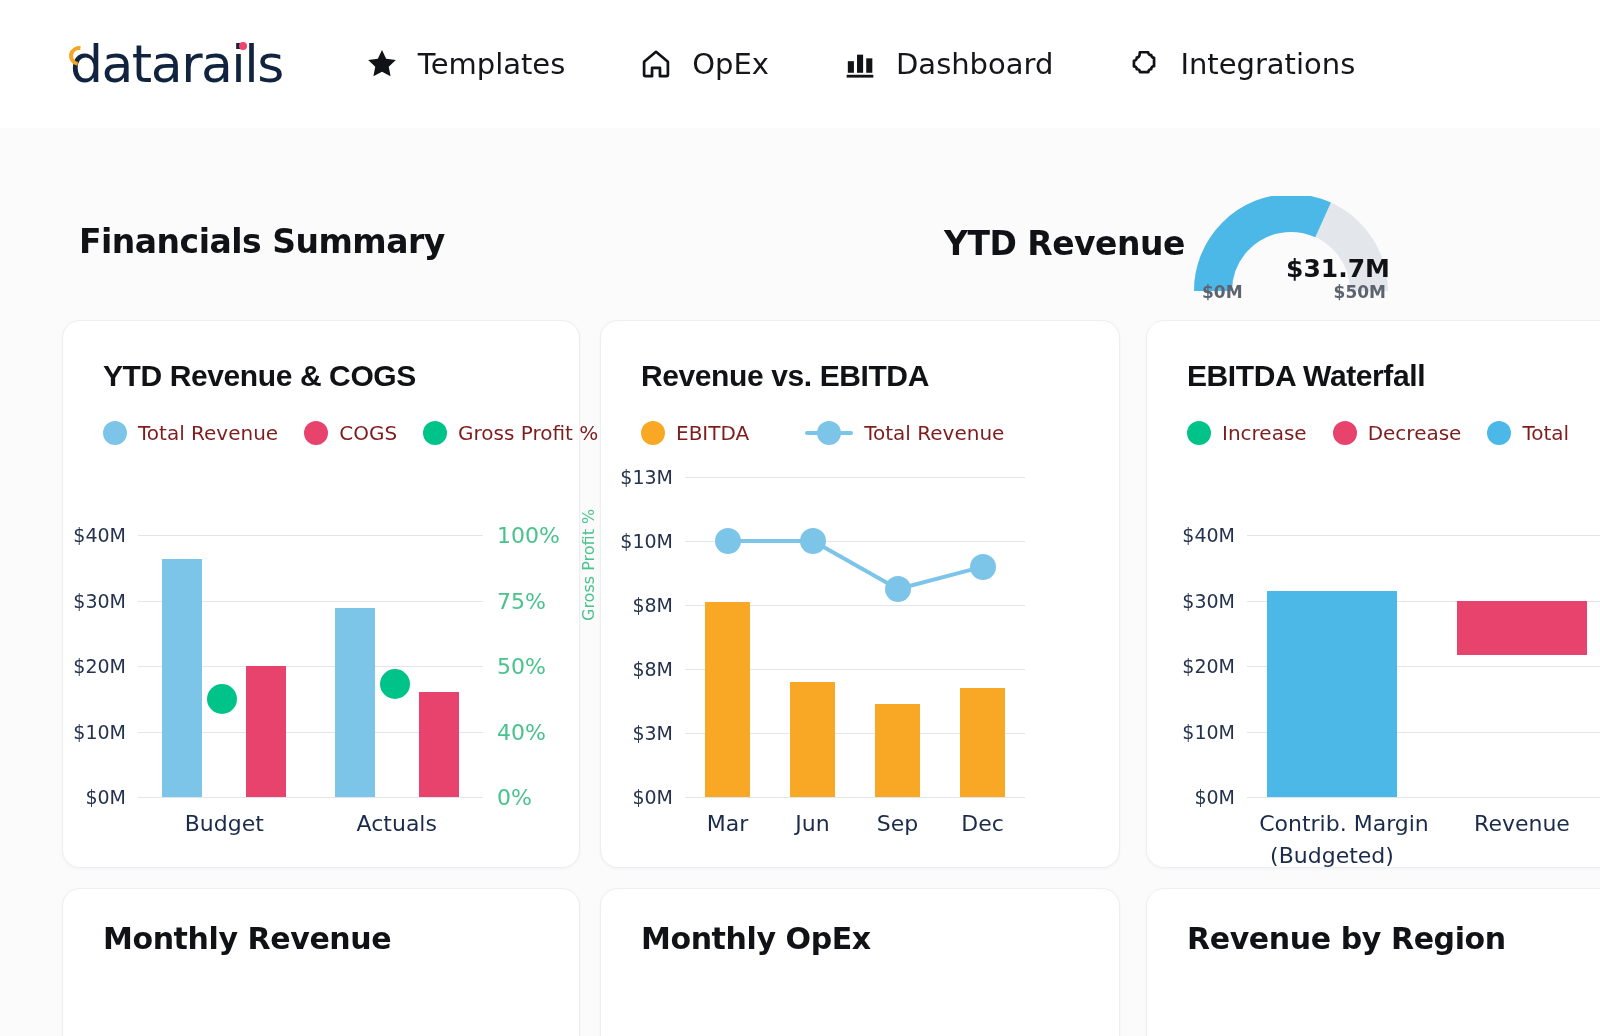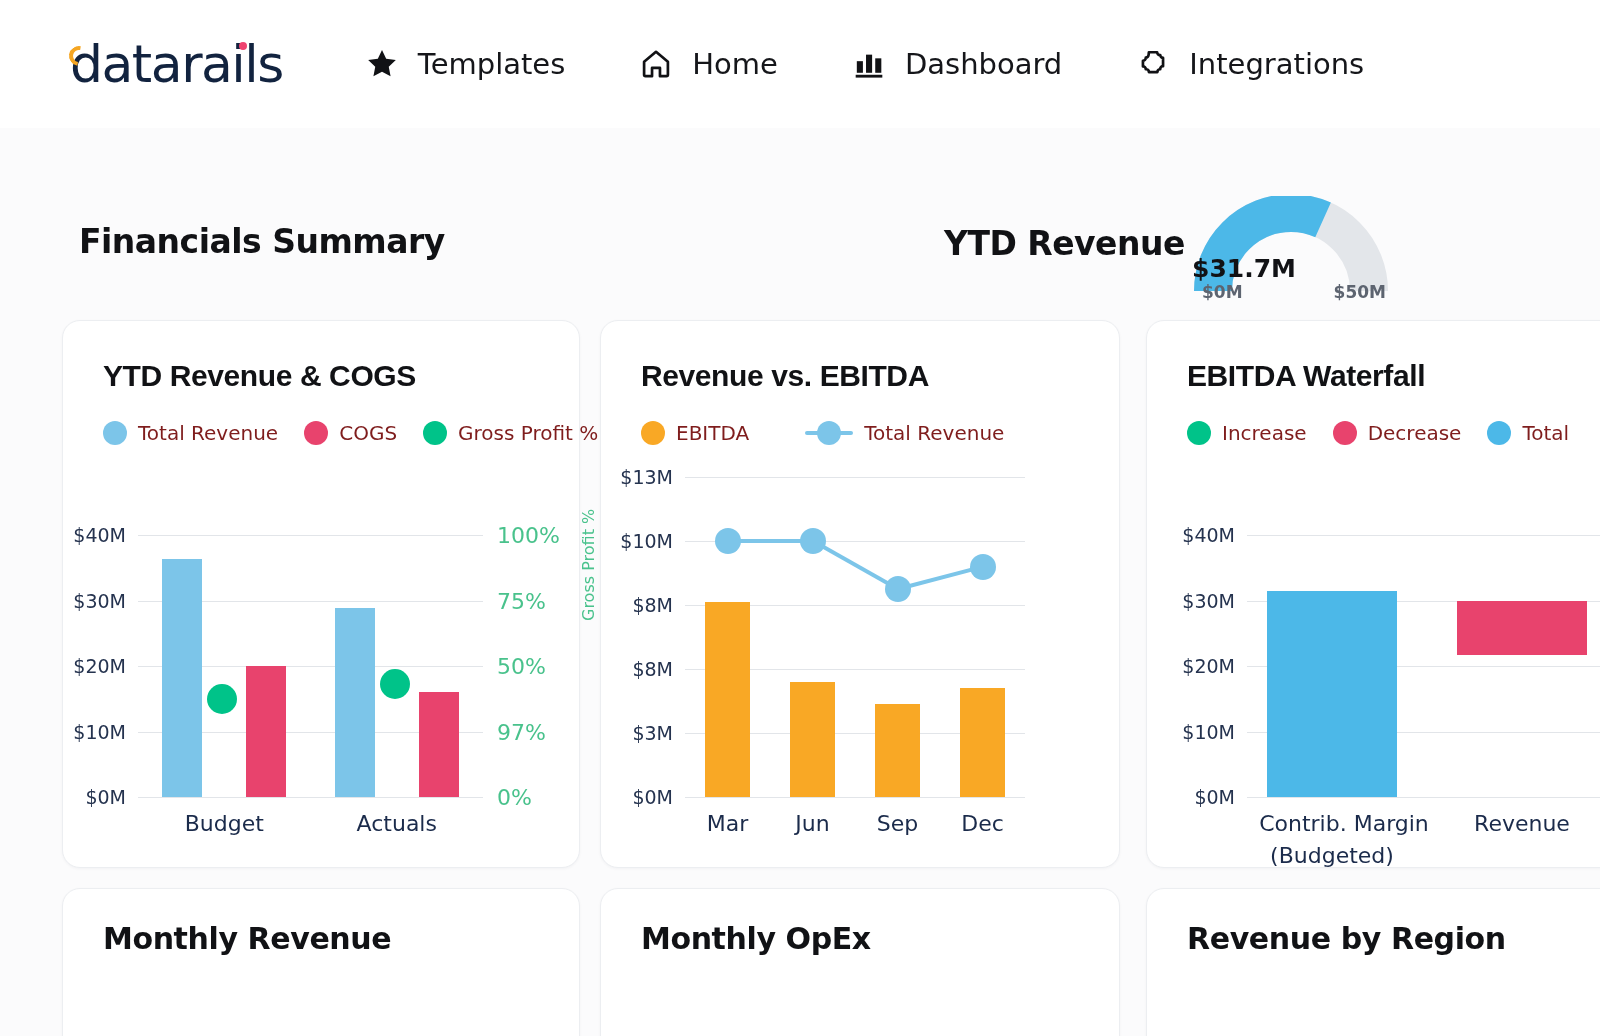--- a/index.html
+++ b/index.html
@@ -42,21 +42,21 @@
   .sec-title {
     position: absolute; font-size: 33px; font-weight: bold; color: #111215;
     font-family: "DejaVu Sans", sans-serif; letter-spacing: -0.5px;
   }
   #financials-summary { left: 79px; top: 222px; }
   #ytd-revenue-title  { left: 944px; top: 224px; }
 
   
   .gauge { position: absolute; left: 1192px; top: 196px; width: 198px; height: 108px; }
   .gauge-val {
-    position: absolute; left: 0; top: 58px; width: 198px; text-align: left;
+    position: absolute; left: 0; top: 58px; width: 198px; text-align: right;
     font-size: 25px; font-weight: bold; color: #111215;
     font-family: "DejaVu Sans", sans-serif;
   }
   .gauge-min, .gauge-max {
     position: absolute; top: 86px; font-size: 17px; font-weight: bold;
     color: #5d6470; font-family: "DejaVu Sans", sans-serif;
   }
   .gauge-min { left: 10px; }
   .gauge-max { right: 4px; }
 
@@ -146,21 +146,21 @@
         </span>
         <span class="nav-label">Templates</span>
       </div>
 
       <div class="nav-item">
         <span class="nav-icon">
           <svg viewBox="0 0 24 24" width="34" height="34" fill="none" stroke="#111215" stroke-width="1.9" stroke-linejoin="round">
             <path d="M3.6 10.4L12 3.4l8.4 7v9.2a1 1 0 0 1-1 1h-4.6v-5.8h-5.6v5.8H4.6a1 1 0 0 1-1-1z"></path>
           </svg>
         </span>
-        <span class="nav-label">Home</span>
+        <span class="nav-label">OpEx</span>
       </div>
 
       <div class="nav-item">
         <span class="nav-icon">
           <svg viewBox="0 0 24 24" width="34" height="34">
             <rect x="3.4" y="10" width="4.3" height="8.2" fill="#111215"></rect>
             <rect x="9.9" y="5.4" width="4.3" height="12.8" fill="#111215"></rect>
             <rect x="16.4" y="8" width="4.3" height="10.2" fill="#111215"></rect>
             <rect x="2.6" y="19.6" width="18.8" height="2" fill="#111215"></rect>
           </svg>
@@ -214,21 +214,21 @@
         <div class="ytick" style="top: 262px;">$0M</div>
         <div class="gridline" style="top: 196.5px;"></div>
         <div class="ytick" style="top: 196.5px;">$10M</div>
         <div class="gridline" style="top: 131px;"></div>
         <div class="ytick" style="top: 131px;">$20M</div>
         <div class="gridline" style="top: 65.5px;"></div>
         <div class="ytick" style="top: 65.5px;">$30M</div>
         <div class="gridline" style="top: 0px;"></div>
         <div class="ytick" style="top: 0px;">$40M</div>
         <div class="ytick-right" style="top: 262px;">0%</div>
-        <div class="ytick-right" style="top: 196.5px;">97%</div>
+        <div class="ytick-right" style="top: 196.5px;">40%</div>
         <div class="ytick-right" style="top: 131px;">50%</div>
         <div class="ytick-right" style="top: 65.5px;">75%</div>
         <div class="ytick-right" style="top: 0px;">100%</div>
         <div class="axis-title-right" style="left: 441px; top: 86.46px;">Gross Profit %</div>
         <div class="bar" style="left: 24.25px; width: 40px; height: 237.765px; background: rgb(124, 197, 233);"></div>
         <div class="bar" style="left: 108.25px; width: 40px; height: 131px; background: rgb(232, 67, 109);"></div>
         <div class="marker" style="left: 84.25px; bottom: 98.25px; width: 30px; height: 30px; background: rgb(0, 195, 137);"></div>
         <div class="xtick" style="left: 86.25px; top: 276px;">Budget</div>
         <div class="bar" style="left: 196.75px; width: 40px; height: 188.64px; background: rgb(124, 197, 233);"></div>
         <div class="bar" style="left: 280.75px; width: 40px; height: 104.8px; background: rgb(232, 67, 109);"></div>

